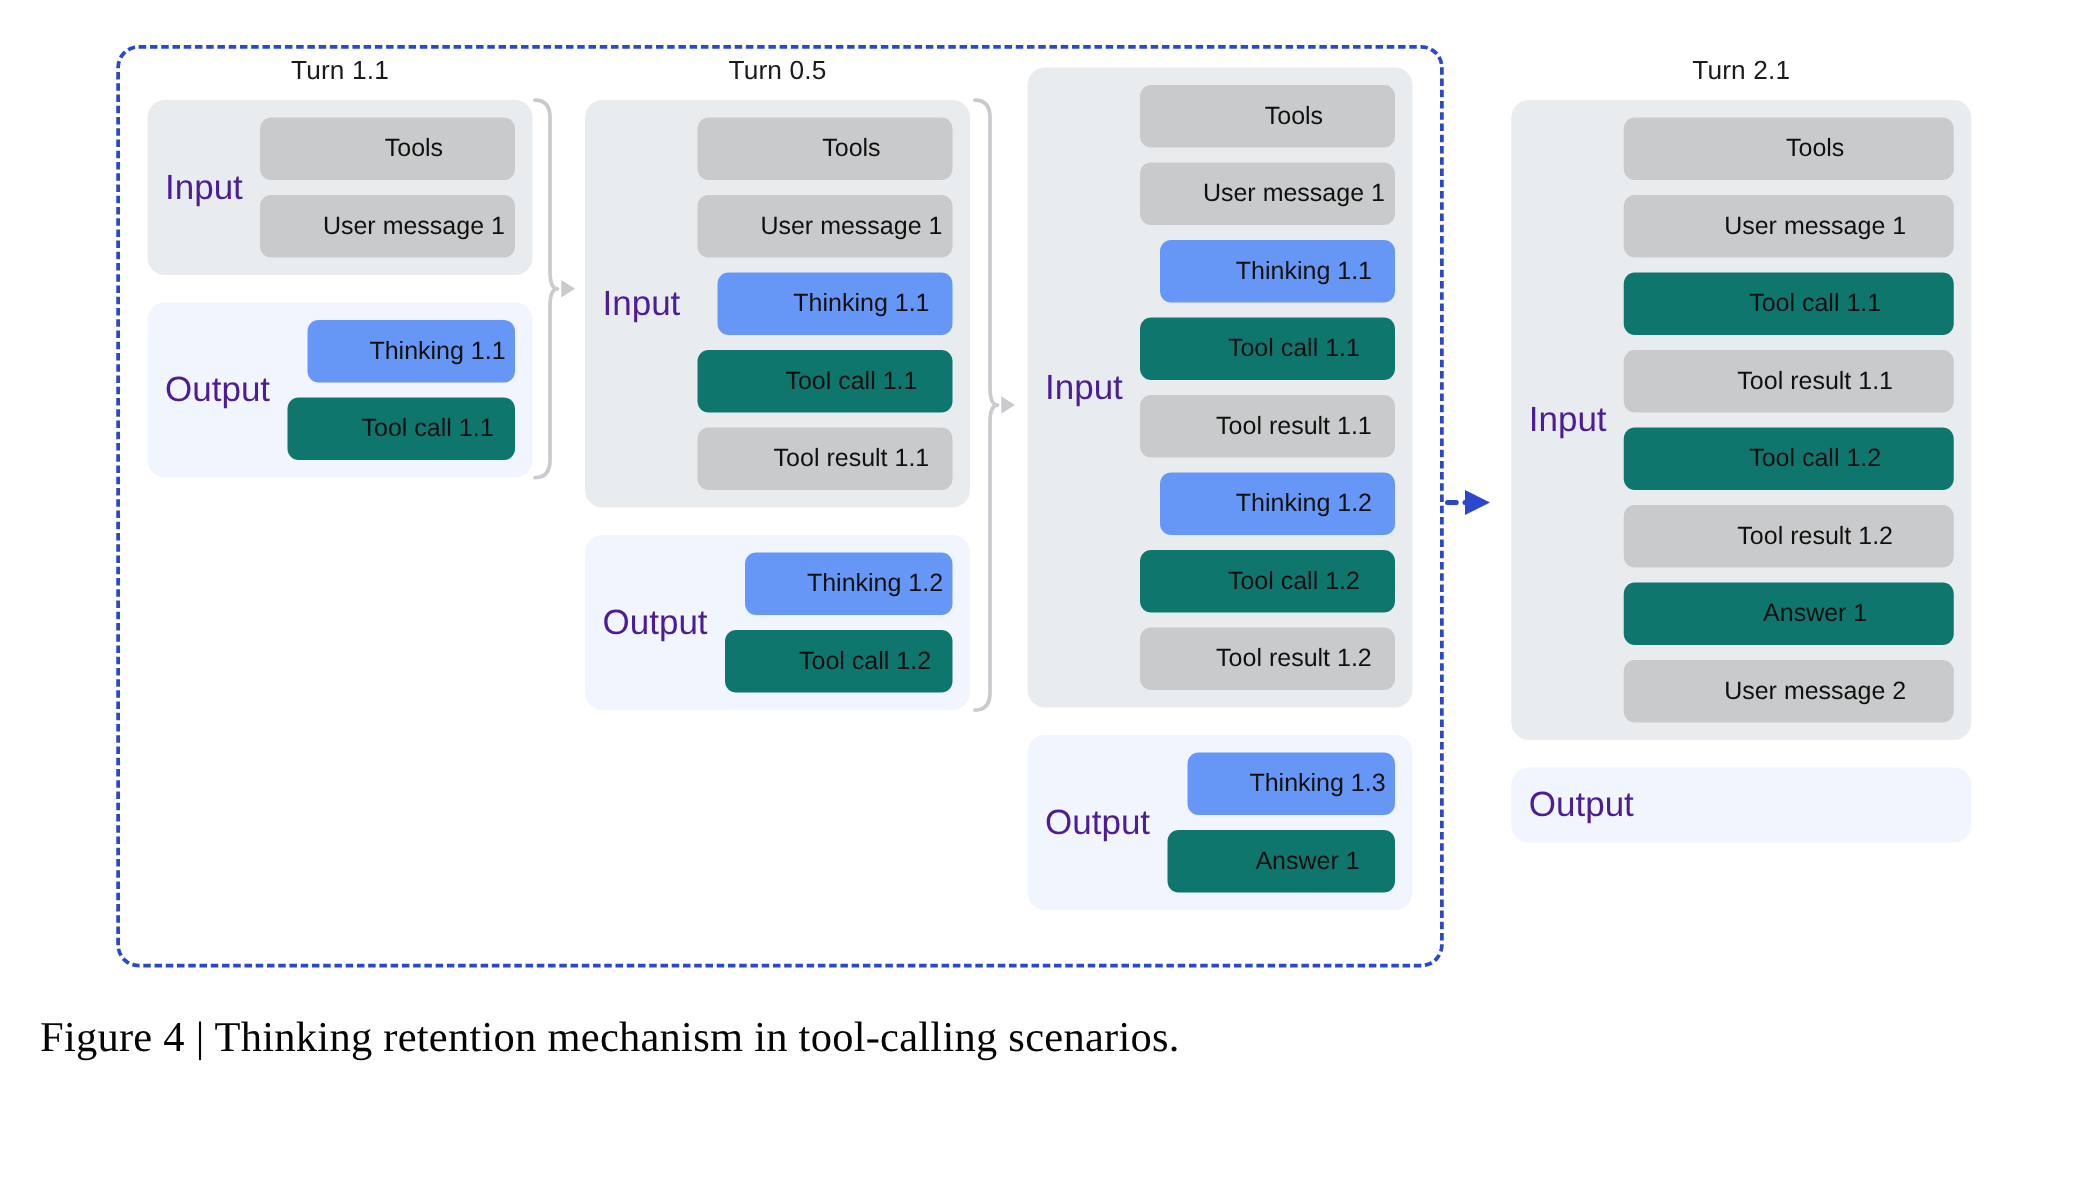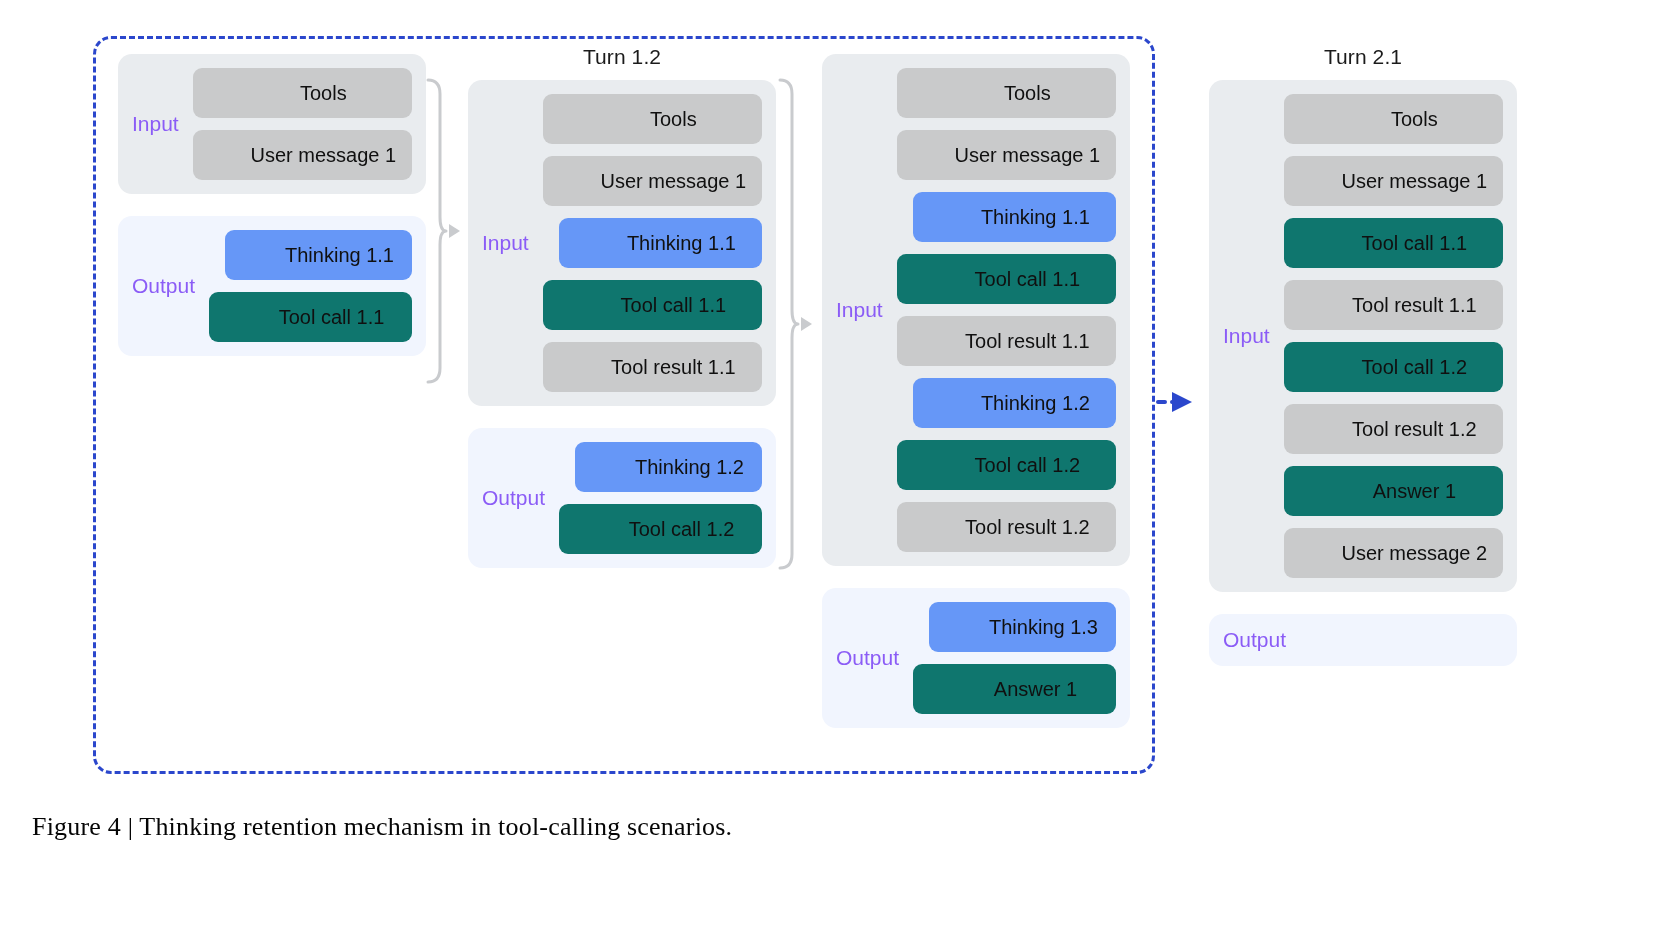--- a/index.html
+++ b/index.html
@@ -53,22 +53,22 @@
     border-radius: 14px;
     padding: 14px 14px 14px 14px;
     display: flex;
     align-items: center;
     box-sizing: border-box;
   }
   .card.input  { background: #E9ECEF; }
   .card.output { background: #F1F5FE; }
 
   .card-label {
-    font-size: 21px;
-    color: #8b5cf6;
+    font-size: 28px;
+    color: #4c1d95;
     white-space: nowrap;
     padding-right: 14px;
     flex: 0 0 auto;
   }
 
   .blocks {
     flex: 1 1 auto;
     display: flex;
     flex-direction: column;
     gap: 12px;
@@ -95,52 +95,53 @@
   
   .bracket { position: absolute; }
   .caption-wrap {
     position: absolute;
     left: 32px;
     top: 812px;
     width: 1600px;
   }
   .caption {
     font-family: "Liberation Serif", serif;
-    font-size: 26px;
+    font-size: 34px;
     color: #050505;
     letter-spacing: .2px;
   }
 </style>
 </head>
 <body>
 
 <div id="figure">
 
   <div class="retention-box"></div>
 
   <div class="column" id="col-0" style="left:118px; width:308px;">
+    <div class="col-title">Turn 1.1</div>
     <div class="card input" id="c0-in" style="margin-top:10px;">
       <div class="card-label">Input</div>
       <div class="blocks" id="c0-in-blocks">
           <div class="blk grey">Tools</div>
           <div class="blk grey">User message 1</div>
         </div>
     </div>
     <div class="gap"></div>
     <div class="card output" id="c0-out">
       <div class="card-label">Output</div>
       <div class="blocks" id="c0-out-blocks">
           <div class="blk thinking">Thinking 1.1</div>
           <div class="blk light">Tool call 1.1</div>
         </div>
     </div>
   </div>
 
   <div class="column" id="col-1" style="left:468px; width:308px;">
-    <div class="col-title">Turn 1.2</div>
+    <div class="col-title">Turn 0.5</div>
     <div class="card input" id="c1-in" style="margin-top:10px;">
       <div class="card-label">Input</div>
       <div class="blocks" id="c1-in-blocks">
           <div class="blk grey">Tools</div>
           <div class="blk grey">User message 1</div>
           <div class="blk thinking">Thinking 1.1</div>
           <div class="blk light">Tool call 1.1</div>
           <div class="blk grey">Tool result 1.1</div>
         </div>
     </div>
@@ -171,21 +172,21 @@
     <div class="gap"></div>
     <div class="card output" id="c2-out">
       <div class="card-label">Output</div>
       <div class="blocks" id="c2-out-blocks">
           <div class="blk thinking">Thinking 1.3</div>
           <div class="blk light">Answer 1</div>
         </div>
     </div>
   </div>
 
-  <div class="column" id="col-3" style="left:1209px; width:308px;">
+  <div class="column" id="col-3" style="left:1209px; width:368px;">
     <div class="col-title">Turn 2.1</div>
     <div class="card input" id="c3-in" style="margin-top:10px;">
       <div class="card-label">Input</div>
       <div class="blocks" id="c3-in-blocks">
           <div class="blk grey">Tools</div>
           <div class="blk grey">User message 1</div>
           <div class="blk light">Tool call 1.1</div>
           <div class="blk grey">Tool result 1.1</div>
           <div class="blk light">Tool call 1.2</div>
           <div class="blk grey">Tool result 1.2</div>

